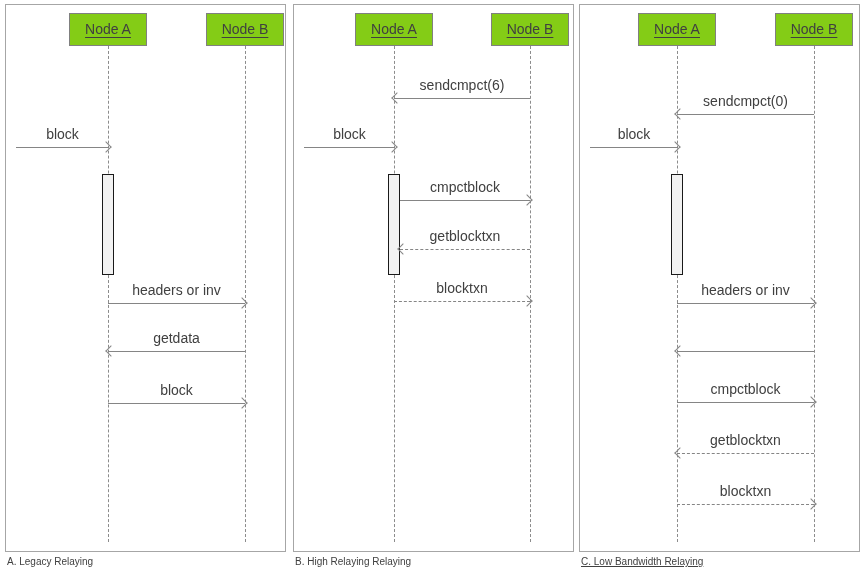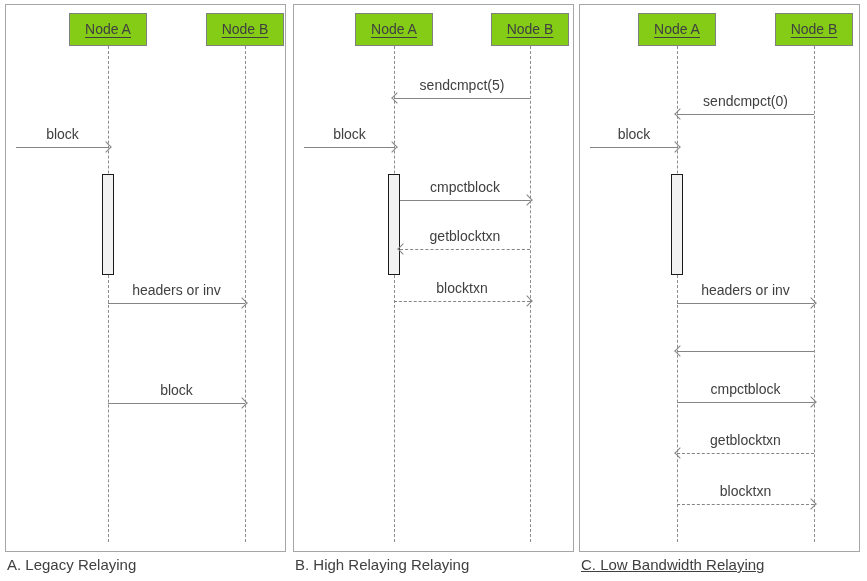--- a/index.html
+++ b/index.html
@@ -45,21 +45,21 @@
     right:-1px;
     border-top:1px solid #858585;border-right:1px solid #858585;
     transform:rotate(45deg);
   }
   .arr-left{
     left:-1px;
     border-top:1px solid #858585;border-left:1px solid #858585;
     transform:rotate(-45deg);
   }
   .caption{
-    position:absolute;top:556px;font-size:15px;color:#404040;white-space:nowrap;
+    position:absolute;top:556px;font-size:10px;color:#404040;white-space:nowrap;
   }
   .cap-a{left:7px;} .cap-b{left:295px;} .cap-c{left:581px;text-decoration:underline;}
 </style>
 </head>
 <body>
 
 <div class="panel panel-a">
   <div class="node-box" style="left:63px;">
     <span>Node A</span>
   </div>
@@ -73,41 +73,46 @@
   <div class="msg" style="left:10px;top:117px;width:93px;">
     <div class="lbl">block</div>
     <div class="line"></div>
     <span class="arr arr-right"></span>
   </div>
   <div class="msg" style="left:102px;top:273px;width:137px;">
     <div class="lbl">headers or inv</div>
     <div class="line"></div>
     <span class="arr arr-right"></span>
   </div>
+  <div class="msg" style="left:102px;top:321px;width:137px;">
+    <div class="lbl">getdata</div>
+    <div class="line"></div>
+    <span class="arr arr-left"></span>
+  </div>
   <div class="msg" style="left:102px;top:373px;width:137px;">
     <div class="lbl">block</div>
     <div class="line"></div>
     <span class="arr arr-right"></span>
   </div>
 </div>
 <div class="caption cap-a">A. Legacy Relaying</div>
 
 <div class="panel panel-b">
   <div class="node-box" style="left:61px;">
     <span>Node A</span>
   </div>
   <div class="node-box" style="left:197px;">
     <span>Node B</span>
   </div>
   <div class="lifeline" style="left:100px;"></div>
   <div class="lifeline" style="left:236px;"></div>
   <div class="activation" style="left:94px;top:169px;"></div>
 
   <div class="msg" style="left:100px;top:68px;width:136px;">
-    <div class="lbl">sendcmpct(5)</div>
+    <div class="lbl">sendcmpct(6)</div>
     <div class="line"></div>
     <span class="arr arr-left"></span>
   </div>
   <div class="msg" style="left:10px;top:117px;width:91px;">
     <div class="lbl">block</div>
     <div class="line"></div>
     <span class="arr arr-right"></span>
   </div>
   <div class="msg" style="left:106px;top:170px;width:130px;">
     <div class="lbl">cmpctblock</div>

